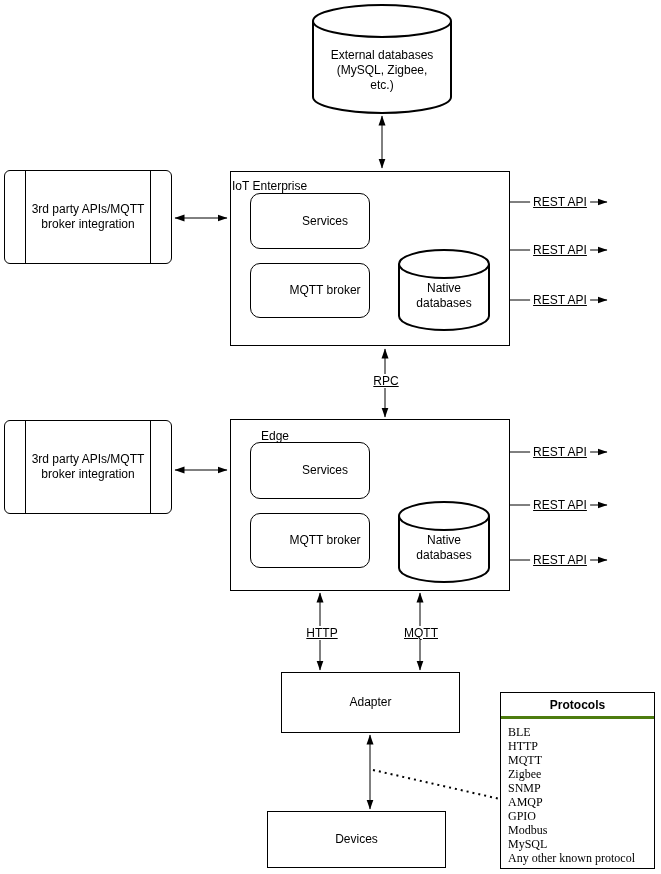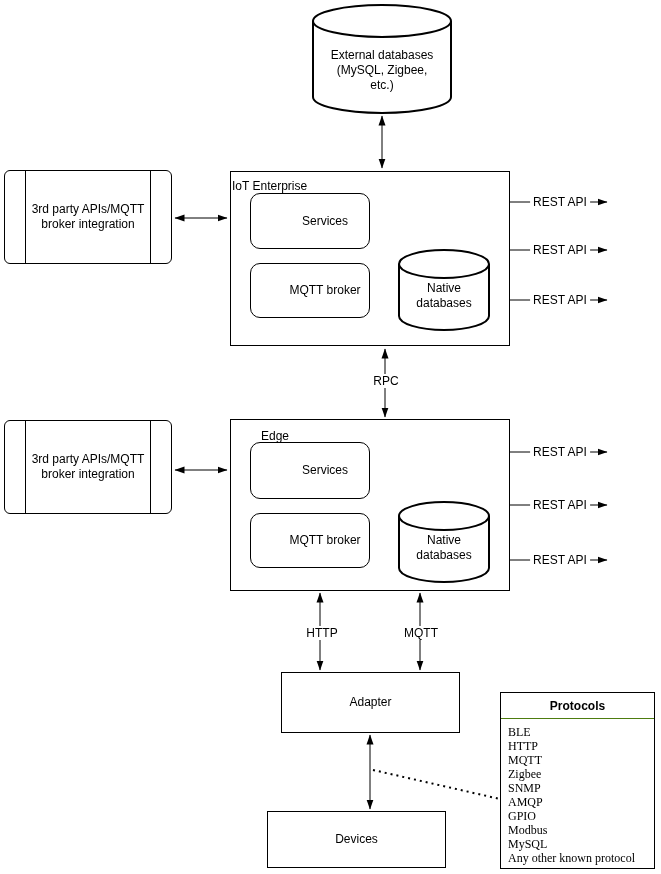--- a/index.html
+++ b/index.html
@@ -10,24 +10,24 @@
   svg.layer { position:absolute; left:0; top:0; z-index:1; }
   .node { position:absolute; box-sizing:border-box; border:1px solid #000; background:transparent;
           display:flex; align-items:center; justify-content:center; text-align:center;
           font-size:12px; line-height:15px; z-index:2; }
   .rounded { border-radius:10px;padding-left:30px; }
   .plain-label { position:absolute; font-size:12px; line-height:14px; z-index:2; white-space:nowrap;margin-top:31px; }
   .center-label { position:absolute; display:flex; align-items:center; justify-content:center;
                   text-align:center; font-size:12px; line-height:15px; z-index:3; }
   .multiline { white-space:pre-line; }
   .conn-label { position:absolute; transform:translate(-50%,-50%); background:#ffffff;
-                font-size:12px; line-height:14px; padding:0 3px; z-index:3; white-space:nowrap; }
+                font-size:12px; line-height:14px; padding:0 3px; z-index:3; white-space:nowrap;text-decoration:underline; }
   .pbar { position:absolute; top:0; bottom:0; width:1px; background:#000; }
   .protocols { position:absolute; box-sizing:border-box; border:1px solid #000; background:#ffffff; z-index:2; }
-  .protocols-title { box-sizing:border-box; height:26px; border-bottom:1px solid #4d7c0f;
+  .protocols-title { box-sizing:border-box; height:26px; border-bottom:3px solid #4d7c0f;
                      display:flex; align-items:center; justify-content:center;
                      font-size:12px; font-weight:bold;text-align:right; }
   .protocols-list { padding:6px 4px 0 7px; }
   .protocol-item { font-size:12px; line-height:14px; white-space:nowrap;font-family:Liberation Serif, serif; }
 </style>
 </head>
 <body>
 
 <div class="canvas">
 

